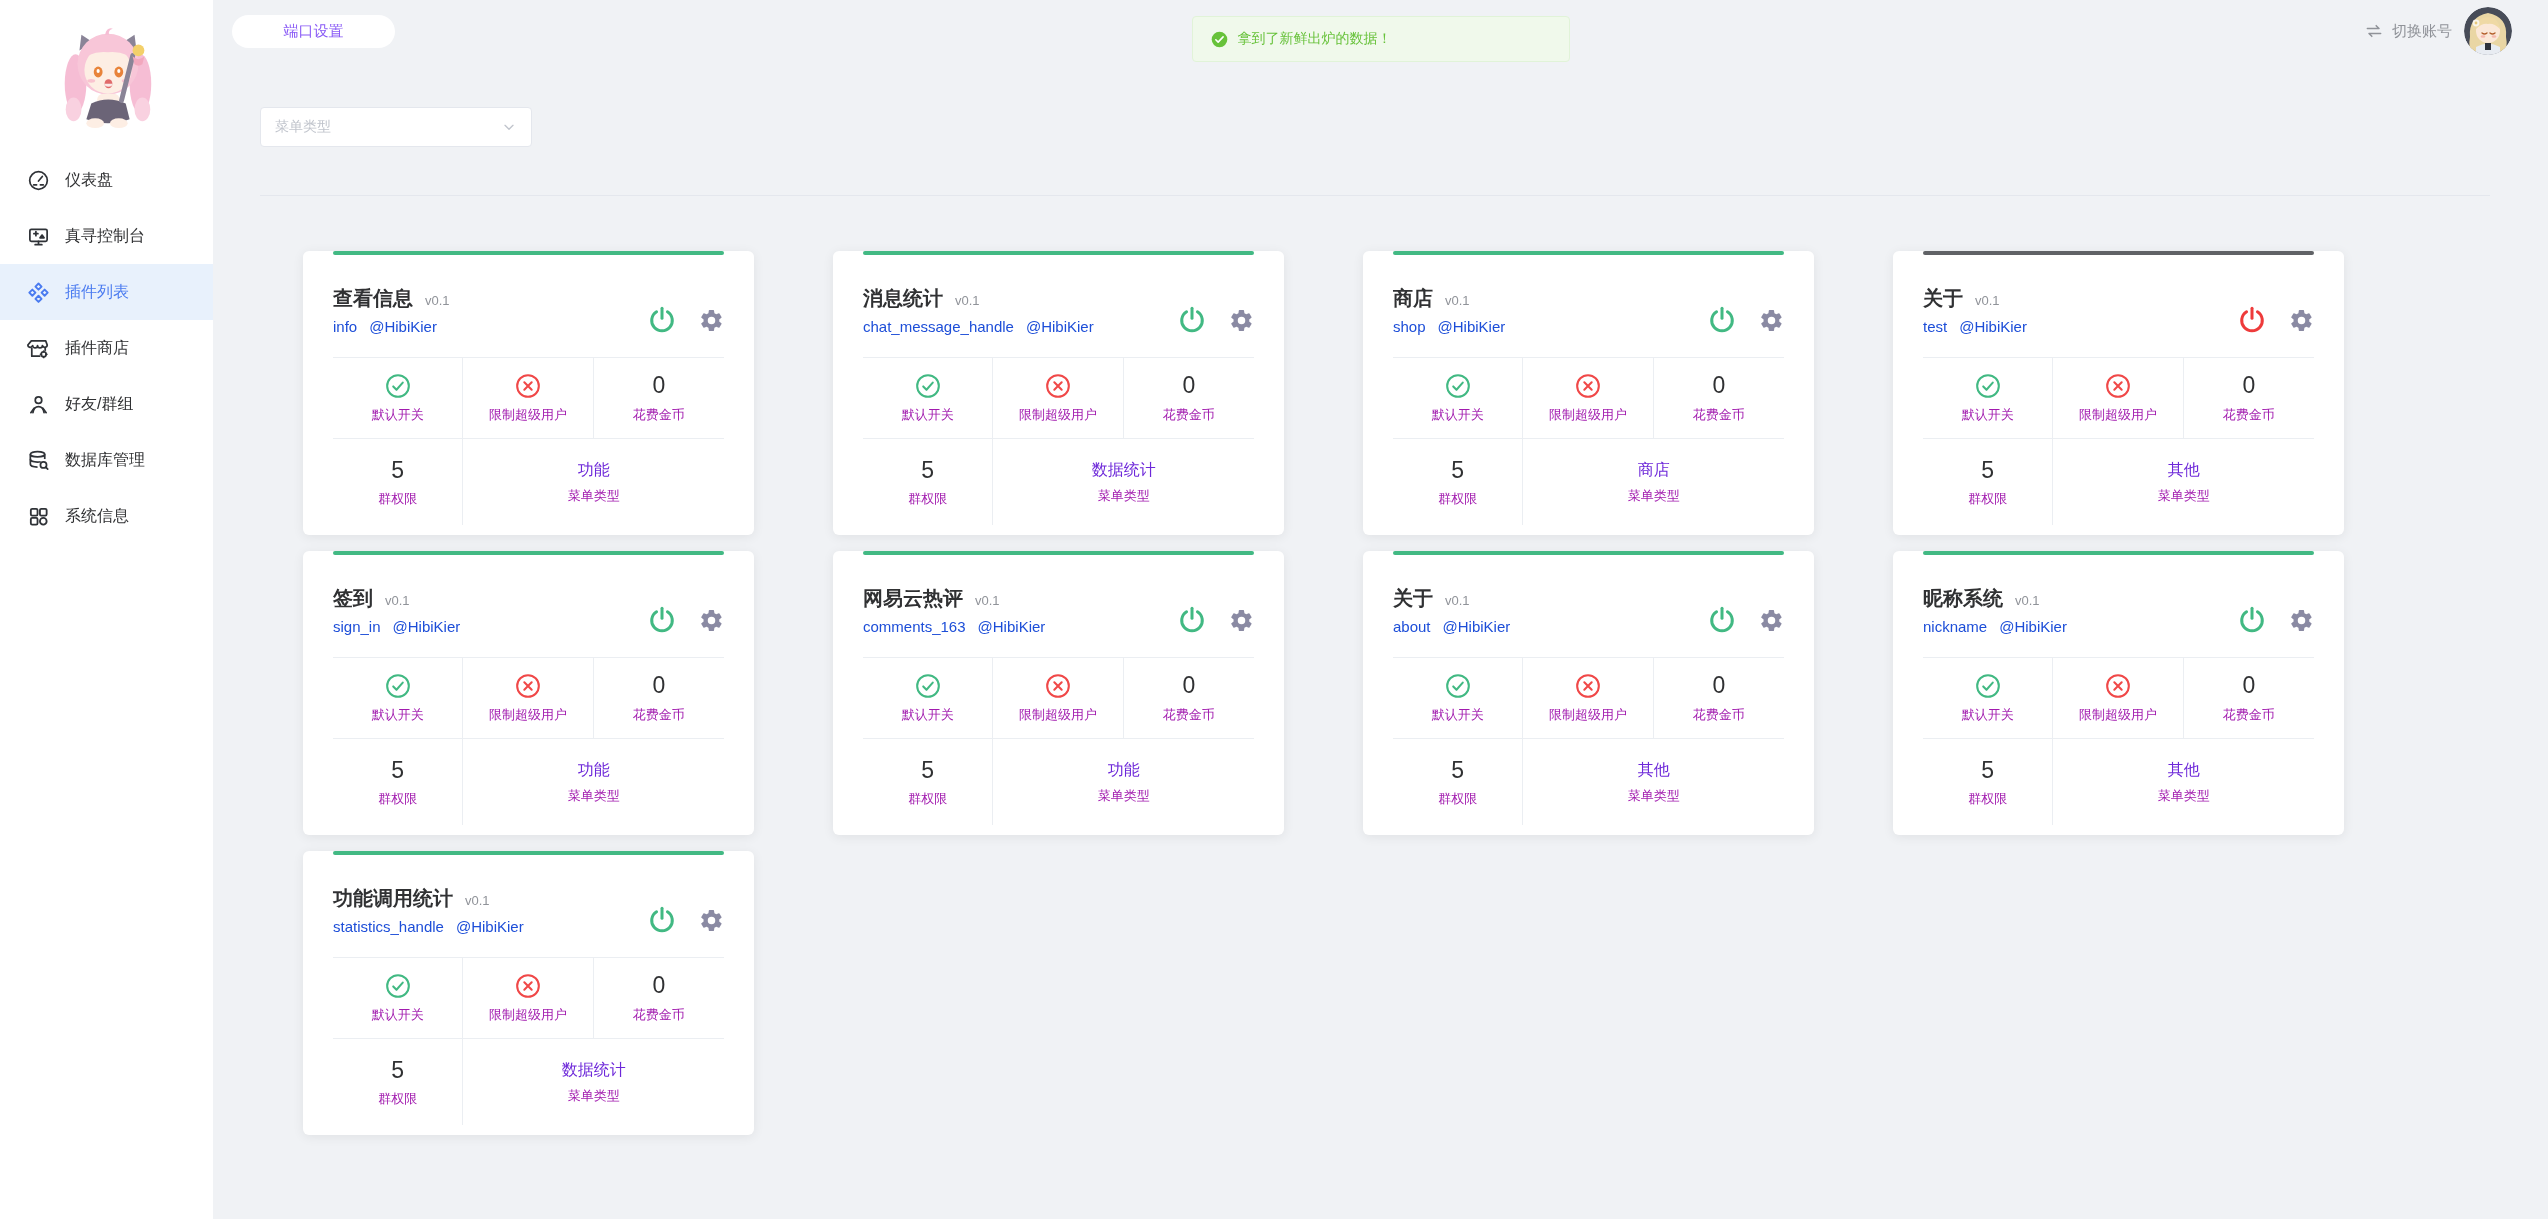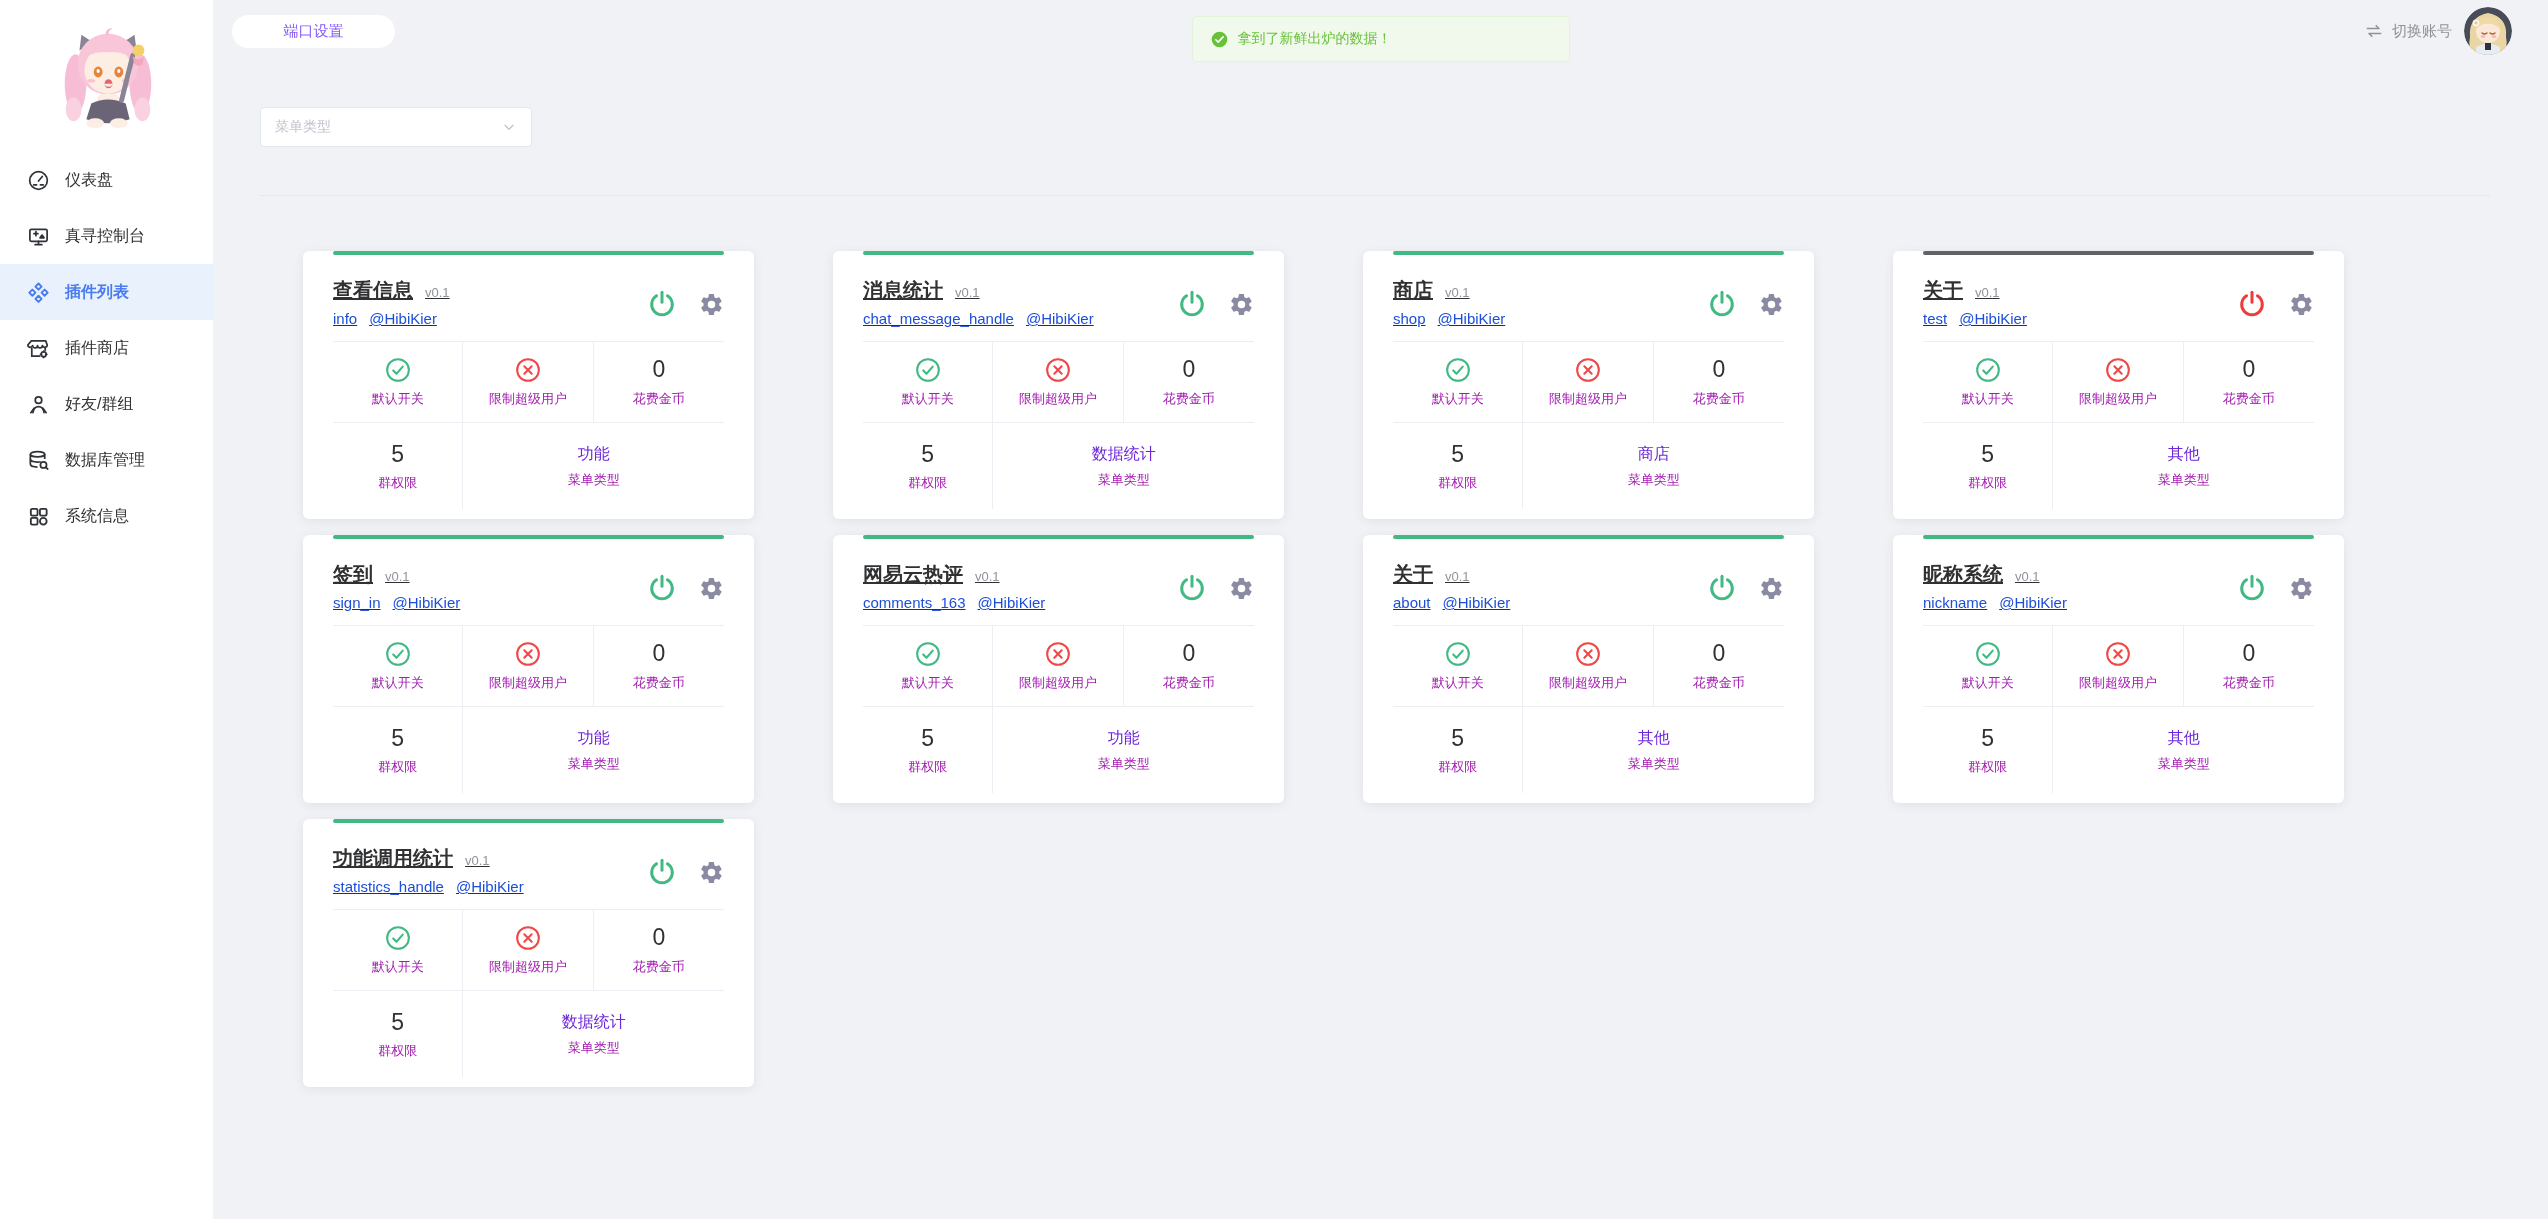--- a/index.html
+++ b/index.html
@@ -12,21 +12,21 @@
 
   
   .sidebar { width:213px; background:#ffffff; flex-shrink:0; height:100%; }
   .logo-box { padding:12px 0 18px; display:flex; justify-content:center; }
   .side-item {
     height:56px; display:flex; align-items:center; gap:15px;
     padding-left:27px; font-size:16px; color:#303133; cursor:pointer;
   }
   .side-item .s-icon { width:23px; height:23px; color:#2f3237; display:flex; }
   .side-item .s-icon svg { width:100%; height:100%; }
-  .side-item.active { background:#e8f1fc; color:#4a7bf0; font-weight:bold; }
+  .side-item.active { background:#e8f1fc; color:#4a7bf0; font-weight:normal; }
   .side-item.active .s-icon { color:#4a7bf0; }
 
   
   .main { flex:1; position:relative; }
   .topbar {
     height:62px; display:flex; align-items:center; justify-content:space-between;
     padding:0 36px 0 19px;
   }
   .port-btn {
     width:163px; height:33px; border:none; border-radius:17px;
@@ -73,21 +73,21 @@
   
   .cards-grid {
     margin:55px 0 0 43px; width:2041px;
     display:grid; grid-template-columns:repeat(4, 451px); column-gap:79px; row-gap:16px;
   }
   .card {
     background:#ffffff; border-radius:6px; box-shadow:0 2px 12px rgba(0,0,0,.07);
     overflow:hidden;
   }
   .accent { height:4px; border-radius:2px; margin:0 30px; background:#42b983; }
-  .card-head { display:flex; justify-content:space-between; align-items:center; margin:0 30px; padding:22px 0 14px;text-decoration:underline; }
+  .card-head { display:flex; justify-content:space-between; align-items:flex-end; margin:8px 30px; padding:22px 0 14px; }
   .title-row { display:flex; align-items:baseline; gap:12px; }
   .p-title { font-size:20px; font-weight:bold; color:#303133; }
   .p-version { font-size:13px; color:#909399; }
   .module-row { margin-top:6px; display:flex; gap:12px; font-size:15px; color:#1d4ed8; }
   .head-actions { display:flex; align-items:center; gap:22px; margin-top:4px; }
   .power { width:30px; height:30px; cursor:pointer; }
   .power svg { width:100%; height:100%; display:block; }
   .gear { width:25px; height:25px; color:#8a8aa3; cursor:pointer; }
   .gear svg { width:100%; height:100%; display:block; }
 

